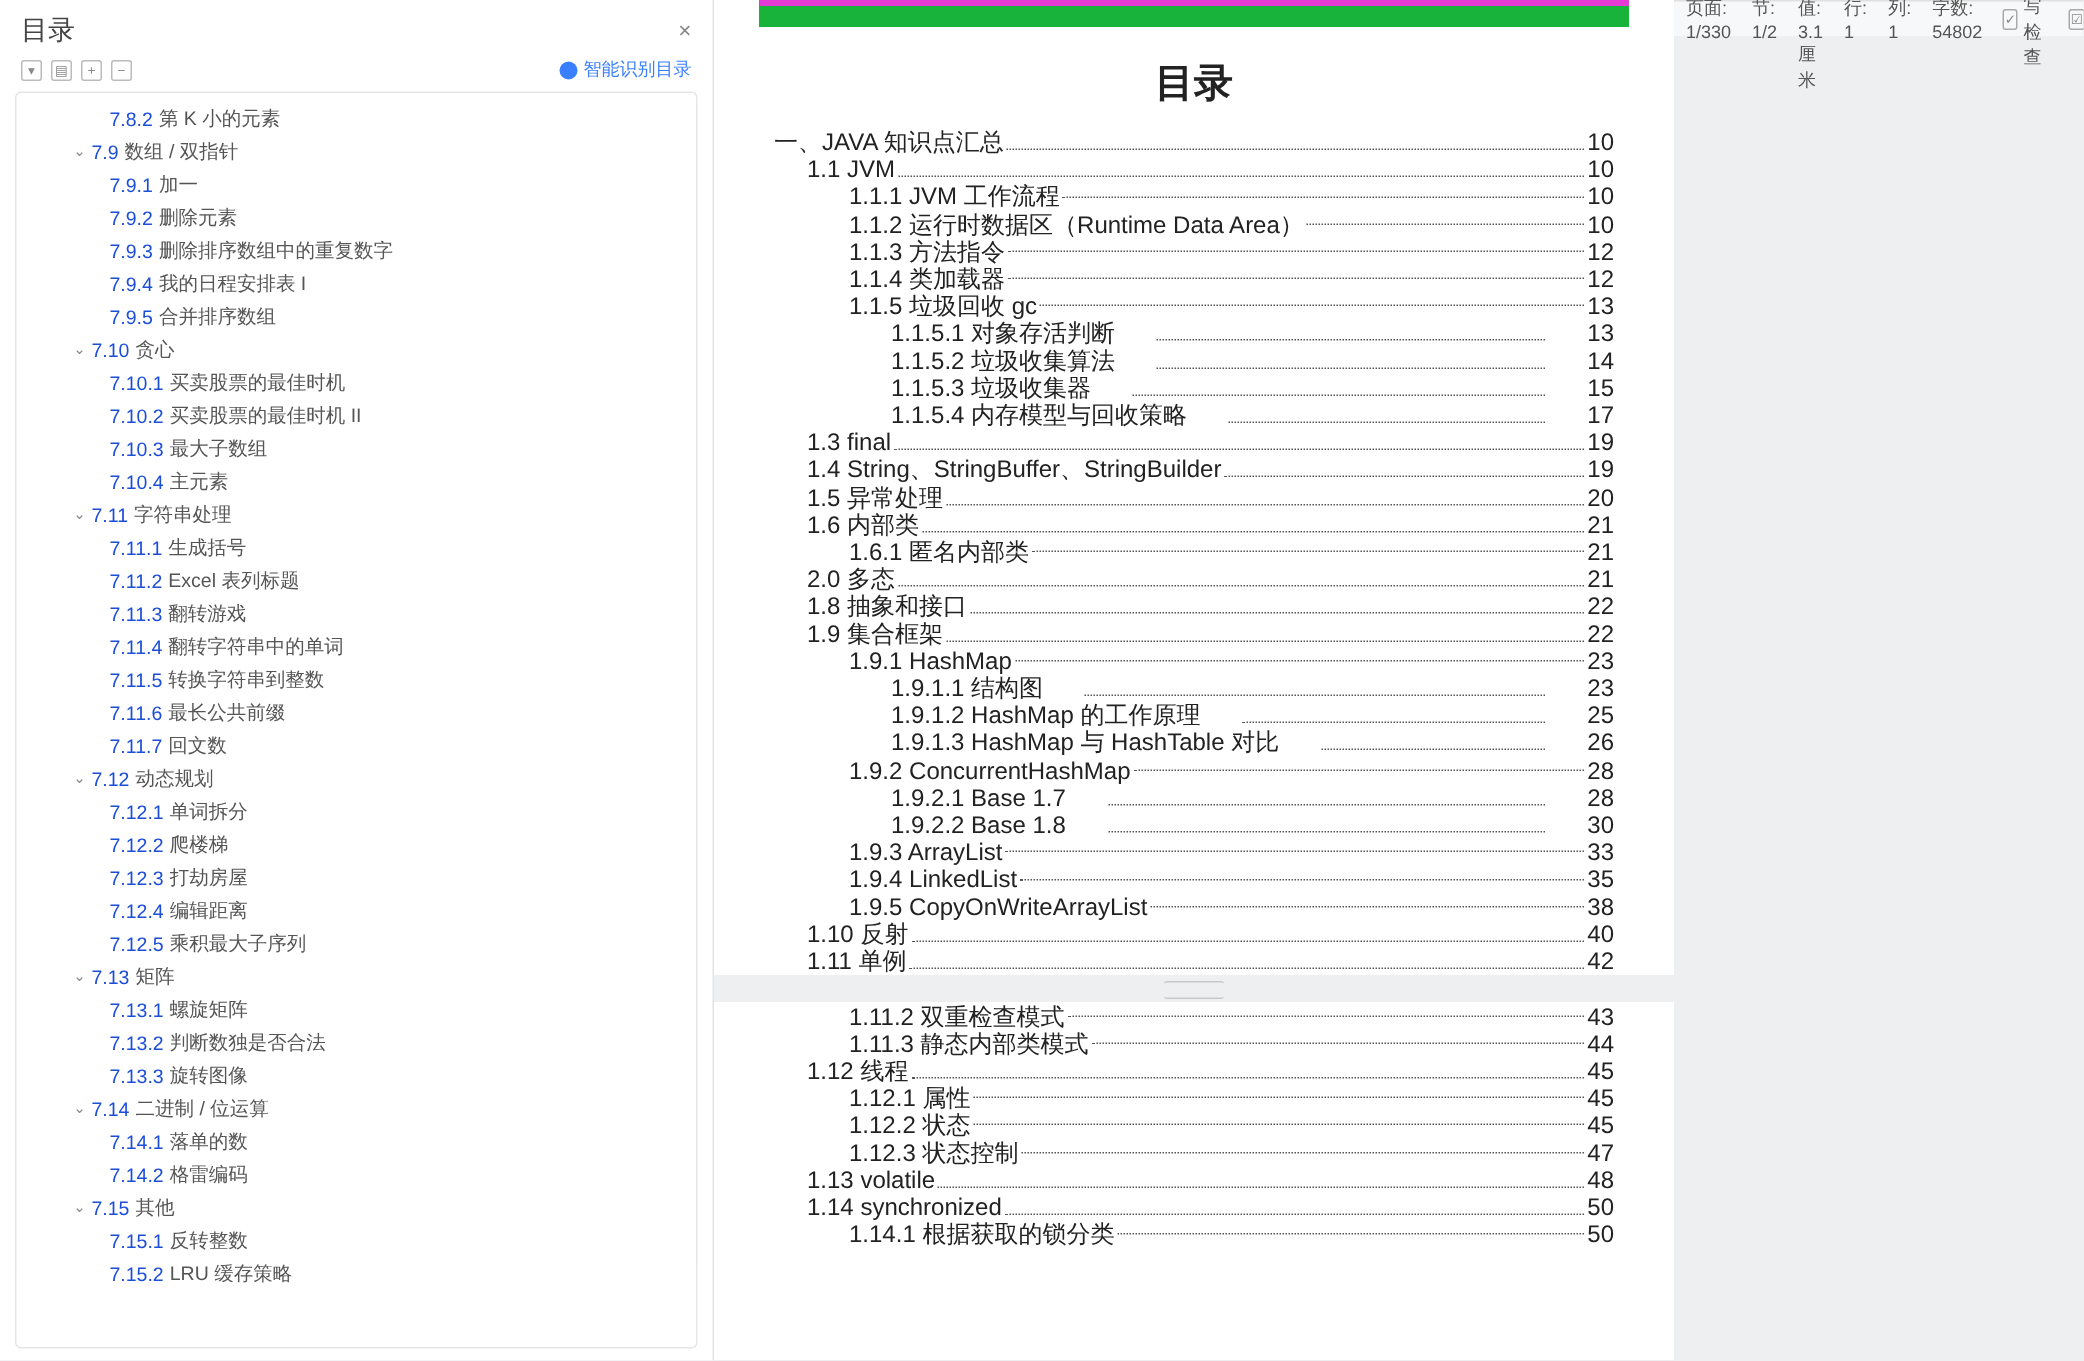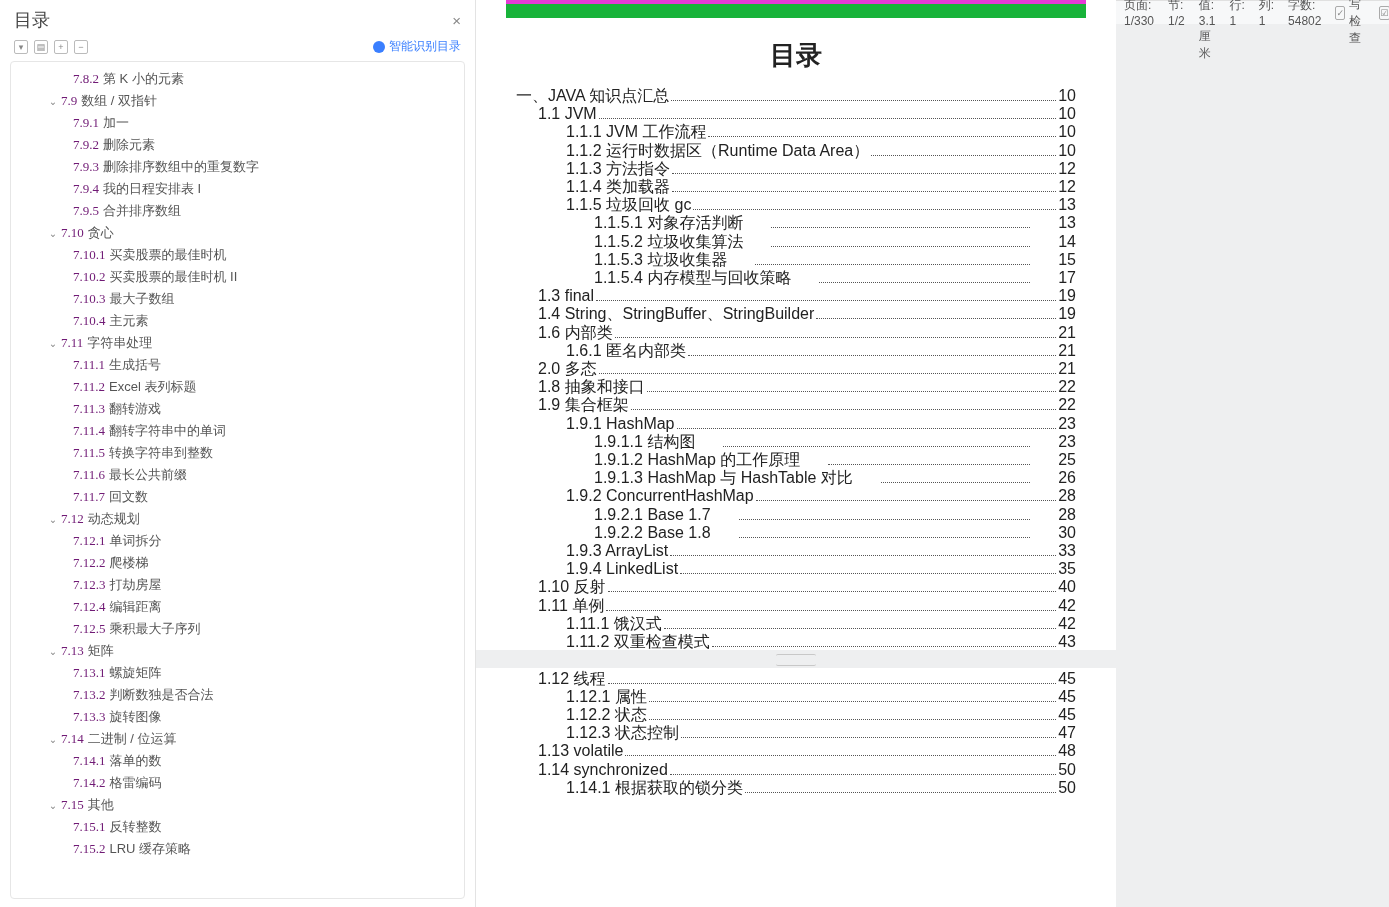--- a/index.html
+++ b/index.html
@@ -113,21 +113,21 @@
     white-space: nowrap;
     color: #555;
   }
   .chevron {
     width: 12px;
     text-align: center;
     color: #888;
     font-size: 10px;
     margin-right: 2px;
   }
-  .node .num { color: #701a75; margin-right: 4px; font-family: Liberation Serif, serif; }
+  .node .num { color: #1d4ed8; margin-right: 4px; }
   .node-lvl-leaf { padding-left: 62px; }
   .node-lvl-section { padding-left: 36px; }
 
   
   .doc-area {
     flex: 1;
     position: relative;
     background: #eeeff0;
     overflow: hidden;
     display: flex;
@@ -170,21 +170,21 @@
   .toc-row .label { white-space: nowrap; }
   .toc-row .dots {
     flex: 1;
     border-bottom: 1px dotted #555;
     margin: 0 2px 3px 2px;
     height: 1px;
   }
   .toc-row .pg { white-space: nowrap; }
   .ind-0 { padding-left: 0; }
   .ind-1 { padding-left: 22px; }
-  .ind-2 { padding-left: 50px; }
+  .ind-2 { padding-left: 50px; align-items: center; }
   .ind-3 { padding-left: 78px; gap: 26px; }
 
   .page-break {
     position: absolute;
     left: 0; right: 0;
     top: 650px;
     height: 18px;
     background: #eeeff0;
     display: flex;
     justify-content: center;
@@ -469,20 +469,25 @@
               <span class="label">1.3 final</span>
               <span class="dots"></span>
               <span class="pg">19</span>
             </div>
             <div class="toc-row ind-1">
               <span class="label">1.4 String、StringBuffer、StringBuilder</span>
               <span class="dots"></span>
               <span class="pg">19</span>
             </div>
             <div class="toc-row ind-1">
+              <span class="label">1.5 异常处理</span>
+              <span class="dots"></span>
+              <span class="pg">20</span>
+            </div>
+            <div class="toc-row ind-1">
               <span class="label">1.6 内部类</span>
               <span class="dots"></span>
               <span class="pg">21</span>
             </div>
             <div class="toc-row ind-2">
               <span class="label">1.6.1 匿名内部类</span>
               <span class="dots"></span>
               <span class="pg">21</span>
             </div>
             <div class="toc-row ind-1">
@@ -537,20 +542,25 @@
             </div>
             <div class="toc-row ind-2">
               <span class="label">1.9.3 ArrayList</span>
               <span class="dots"></span>
               <span class="pg">33</span>
             </div>
             <div class="toc-row ind-2">
               <span class="label">1.9.4 LinkedList</span>
               <span class="dots"></span>
               <span class="pg">35</span>
+            </div>
+            <div class="toc-row ind-2">
+              <span class="label">1.9.5 CopyOnWriteArrayList</span>
+              <span class="dots"></span>
+              <span class="pg">38</span>
             </div>
             <div class="toc-row ind-1">
               <span class="label">1.10 反射</span>
               <span class="dots"></span>
               <span class="pg">40</span>
             </div>
             <div class="toc-row ind-1">
               <span class="label">1.11 单例</span>
               <span class="dots"></span>
               <span class="pg">42</span>

